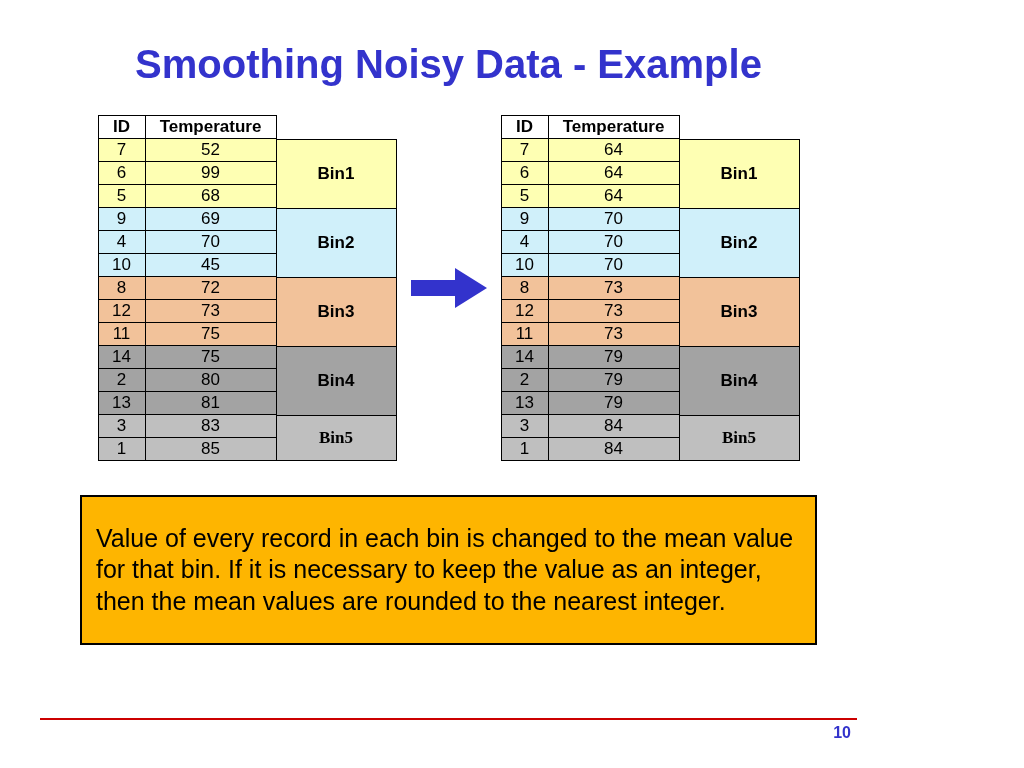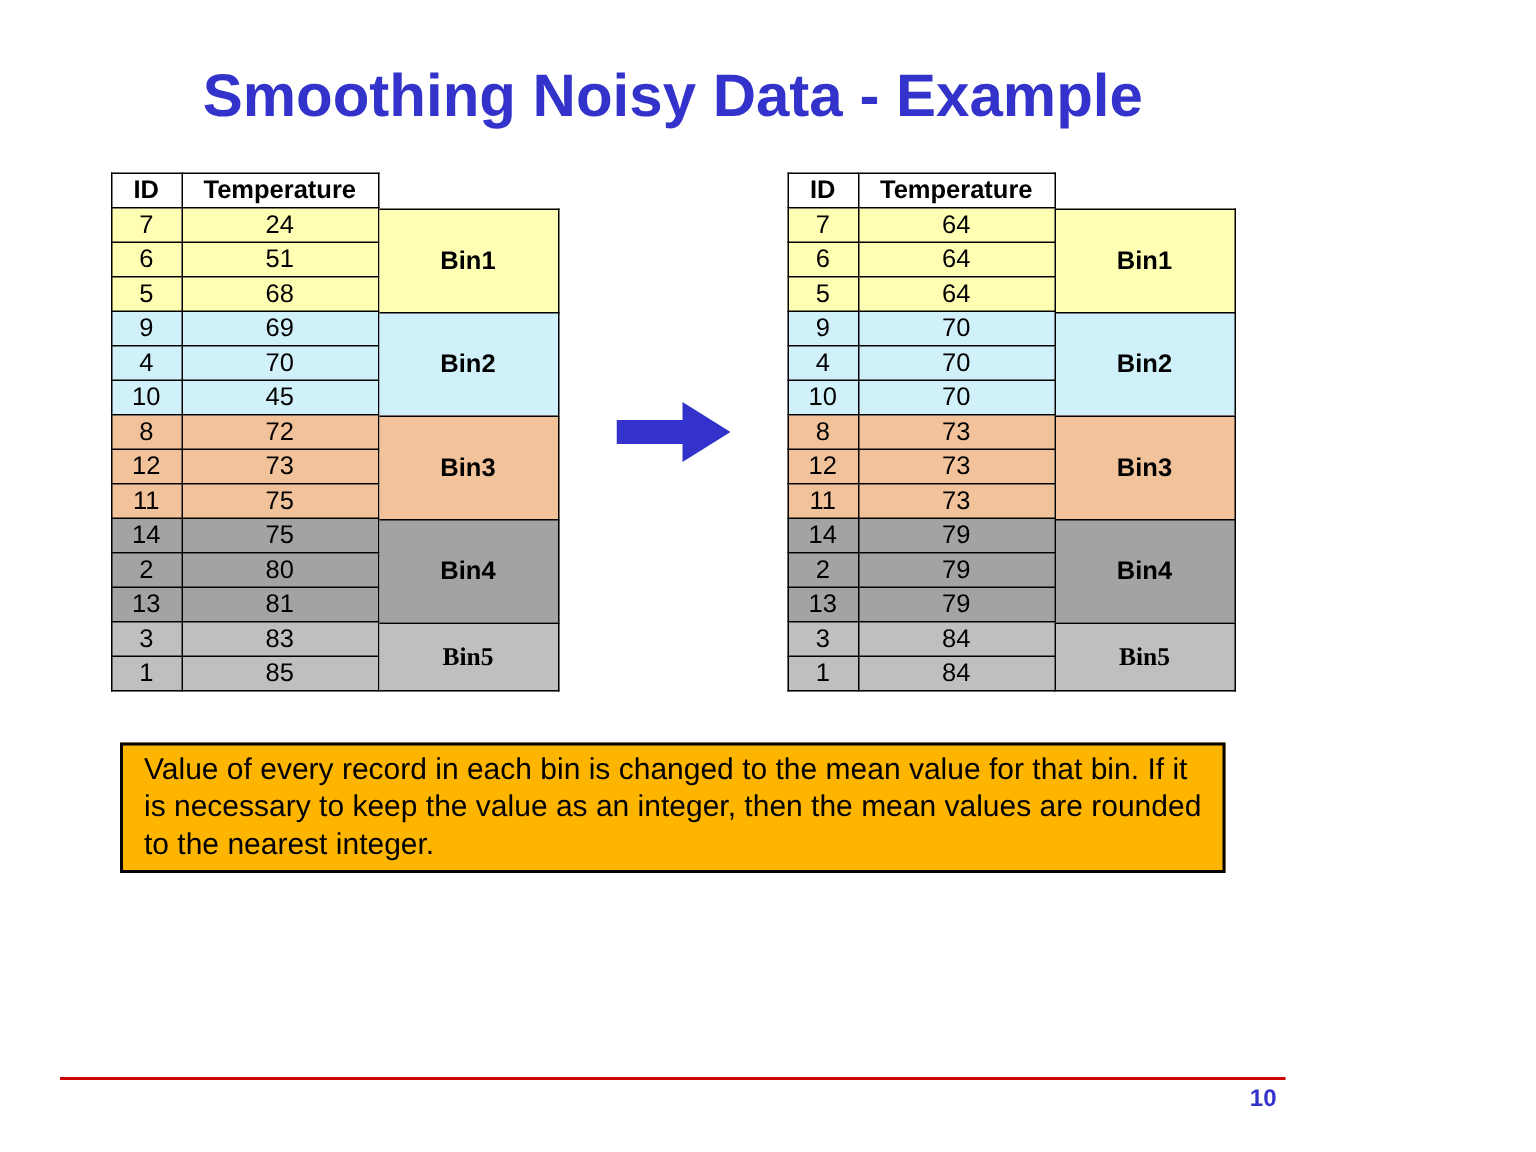--- a/index.html
+++ b/index.html
@@ -22,21 +22,20 @@
     color: #3333cc;
     font-size: 40px;
     font-weight: bold;
     text-align: center;
     margin: 18px 0 28px 0;
   }
   .tables-row {
     display: flex;
     justify-content: center;
     align-items: center;
-    gap: 24px;
     margin-bottom: 34px;
   }
   .tbl-wrap {
     display: flex;
   }
   table.data {
     border-collapse: collapse;
     font-size: 17px;
   }
   table.data th, table.data td {
@@ -76,23 +75,23 @@
   .arrow {
     color: #3333cc;
     margin: 0 14px;
     display: flex;
     align-items: center;
   }
   .arrow svg { display: block; }
   .note {
     background: #feb500;
     border: 2px solid #000;
-    font-size: 20px;
+    font-size: 25px;
     line-height: 1.25;
-    padding: 4px 14px;
+    padding: 26px 14px;
     margin: 0 40px 0 40px;
     font-family: Verdana, Geneva, sans-serif;
   }
   .footer {
     position: absolute;
     left: 0;
     right: 0;
     bottom: 26px;
     padding: 0 40px;
   }
@@ -122,25 +121,25 @@
       <table class="data">
         <thead>
           <tr>
             <th class="id">ID</th>
             <th class="temp">Temperature</th>
           </tr>
         </thead>
         <tbody>
             <tr class="bg-yellow" style="height: 23px;">
               <td>7</td>
-              <td>24</td>
+              <td>52</td>
             </tr>
             <tr class="bg-yellow" style="height: 23px;">
               <td>6</td>
-              <td>51</td>
+              <td>99</td>
             </tr>
             <tr class="bg-yellow" style="height: 23px;">
               <td>5</td>
               <td>68</td>
             </tr>
             <tr class="bg-blue" style="height: 23px;">
               <td>9</td>
               <td>69</td>
             </tr>
             <tr class="bg-blue" style="height: 23px;">

